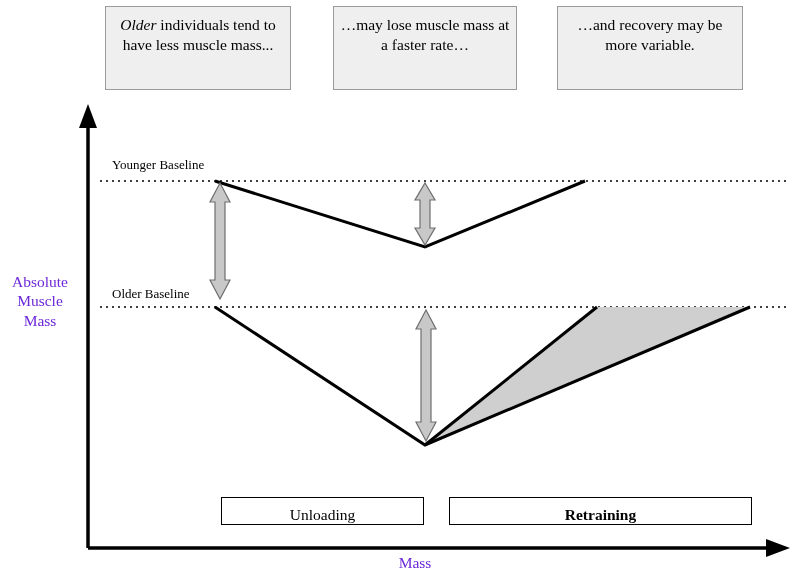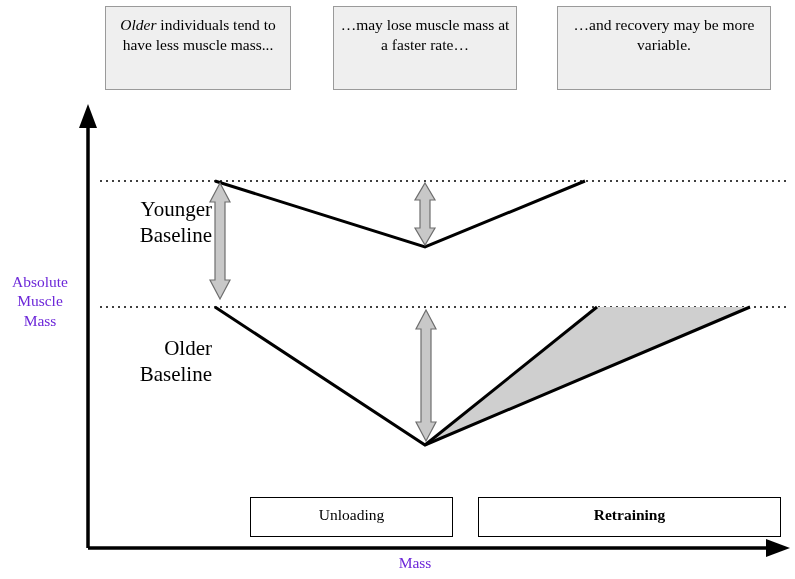--- a/index.html
+++ b/index.html
@@ -19,53 +19,51 @@
     box-sizing:border-box;
     text-align:center;
     font-size:15.5px;
     line-height:1.30;
     padding:8px 6px 22px 6px;
     color:#000;
   }
   .callout em{font-style:italic;}
   #callout-0{left:105px;top:6px;width:186px;height:84px;}
   #callout-1{left:333px;top:6px;width:184px;height:84px;}
-  #callout-2{left:557px;top:6px;width:214px;height:84px;}
+  #callout-2{left:557px;top:6px;width:186px;height:84px;}
 
   .axis-label{
     position:absolute;
     font-size:15.5px;
     line-height:1.25;
     text-align:center;
     color:#6d28d9;
   }
   #ylabel{left:8px;top:272px;width:64px;}
   #xlabel{left:375px;top:553px;width:80px;}
 
   .baseline-label{
     position:absolute;
-    font-size:21px;
+    font-size:13px;
     line-height:1.22;
-    text-align:right;
+    text-align:left;
     color:#000;
-    margin-top:40px;
   }
   #label-younger{left:112px;top:157px;width:100px;}
-  #label-older{left:112px;top:296px;width:100px;}
+  #label-older{left:112px;top:286px;width:100px;}
 
   .band-box{
     position:absolute;
     background:#ffffff;
     border:1px solid #000;
     box-sizing:border-box;
     font-size:15.5px;
     text-align:center;
     line-height:34px;
-    height:40px;
-    margin-left:29px;
+    height:28px;
   }
   #band-unloading{left:221px;top:497px;width:203px;}
   #band-retraining{left:449px;top:497px;width:303px;font-weight:bold;}
 </style>
 </head>
 <body>
 
 <svg id="figure" viewBox="0 0 795 579">
   <defs>
     <marker id="axis-arrow-up" markerWidth="10" markerHeight="10" refX="3" refY="3" orient="auto">

